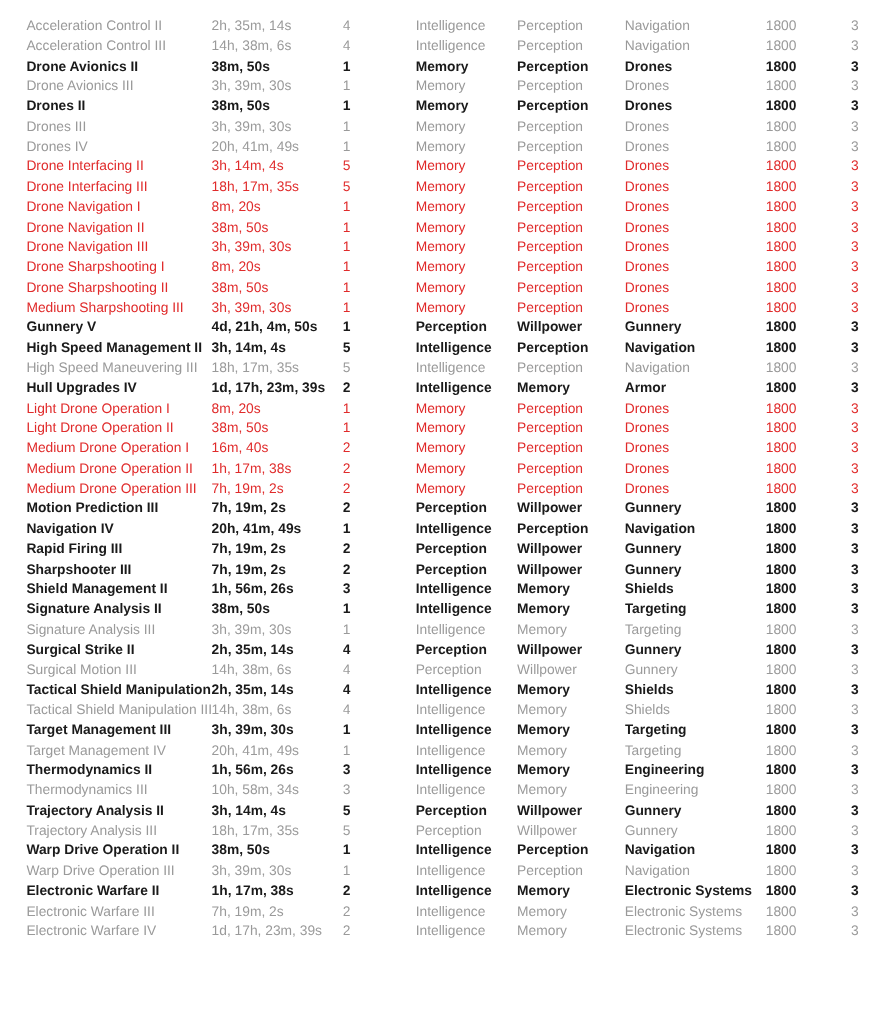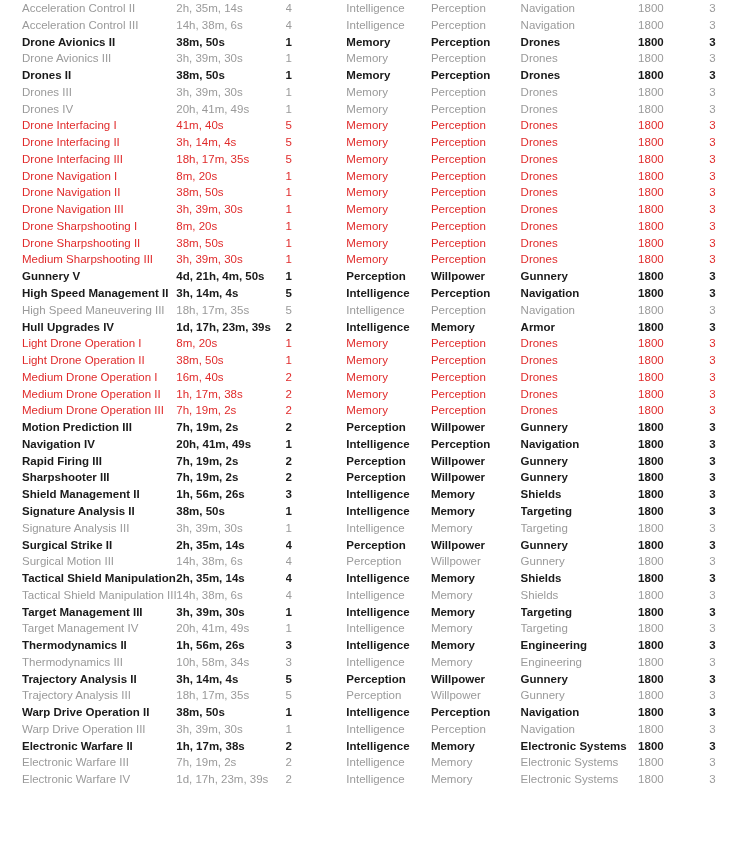--- a/index.html
+++ b/index.html
@@ -10,20 +10,21 @@
   body {
     width: 734px;
     height: 855px;
     font-family: "Liberation Sans", sans-serif;
     overflow: hidden;
   }
   #skill-table {
     width: 734px;
     border-collapse: collapse;
     table-layout: fixed;
+    margin-top: 14px;
   }
   #skill-table tr {
     height: 16.77px;
   }
   #skill-table td {
     padding: 0;
     margin: 0;
     font-size: 11.5px;
     line-height: 16.77px;
     white-space: nowrap;
@@ -114,30 +115,20 @@
         <td class="c-name">Drones IV</td>
         <td class="c-time">20h, 41m, 49s</td>
         <td class="c-rank">1</td>
         <td class="c-primary">Memory</td>
         <td class="c-secondary">Perception</td>
         <td class="c-group">Drones</td>
         <td class="c-sp">1800</td>
         <td class="c-level">3</td>
       </tr>
       <tr class="state-red">
-        <td class="c-name">Drone Interfacing I</td>
-        <td class="c-time">41m, 40s</td>
-        <td class="c-rank">5</td>
-        <td class="c-primary">Memory</td>
-        <td class="c-secondary">Perception</td>
-        <td class="c-group">Drones</td>
-        <td class="c-sp">1800</td>
-        <td class="c-level">3</td>
-      </tr>
-      <tr class="state-red">
         <td class="c-name">Drone Interfacing II</td>
         <td class="c-time">3h, 14m, 4s</td>
         <td class="c-rank">5</td>
         <td class="c-primary">Memory</td>
         <td class="c-secondary">Perception</td>
         <td class="c-group">Drones</td>
         <td class="c-sp">1800</td>
         <td class="c-level">3</td>
       </tr>
       <tr class="state-red">

